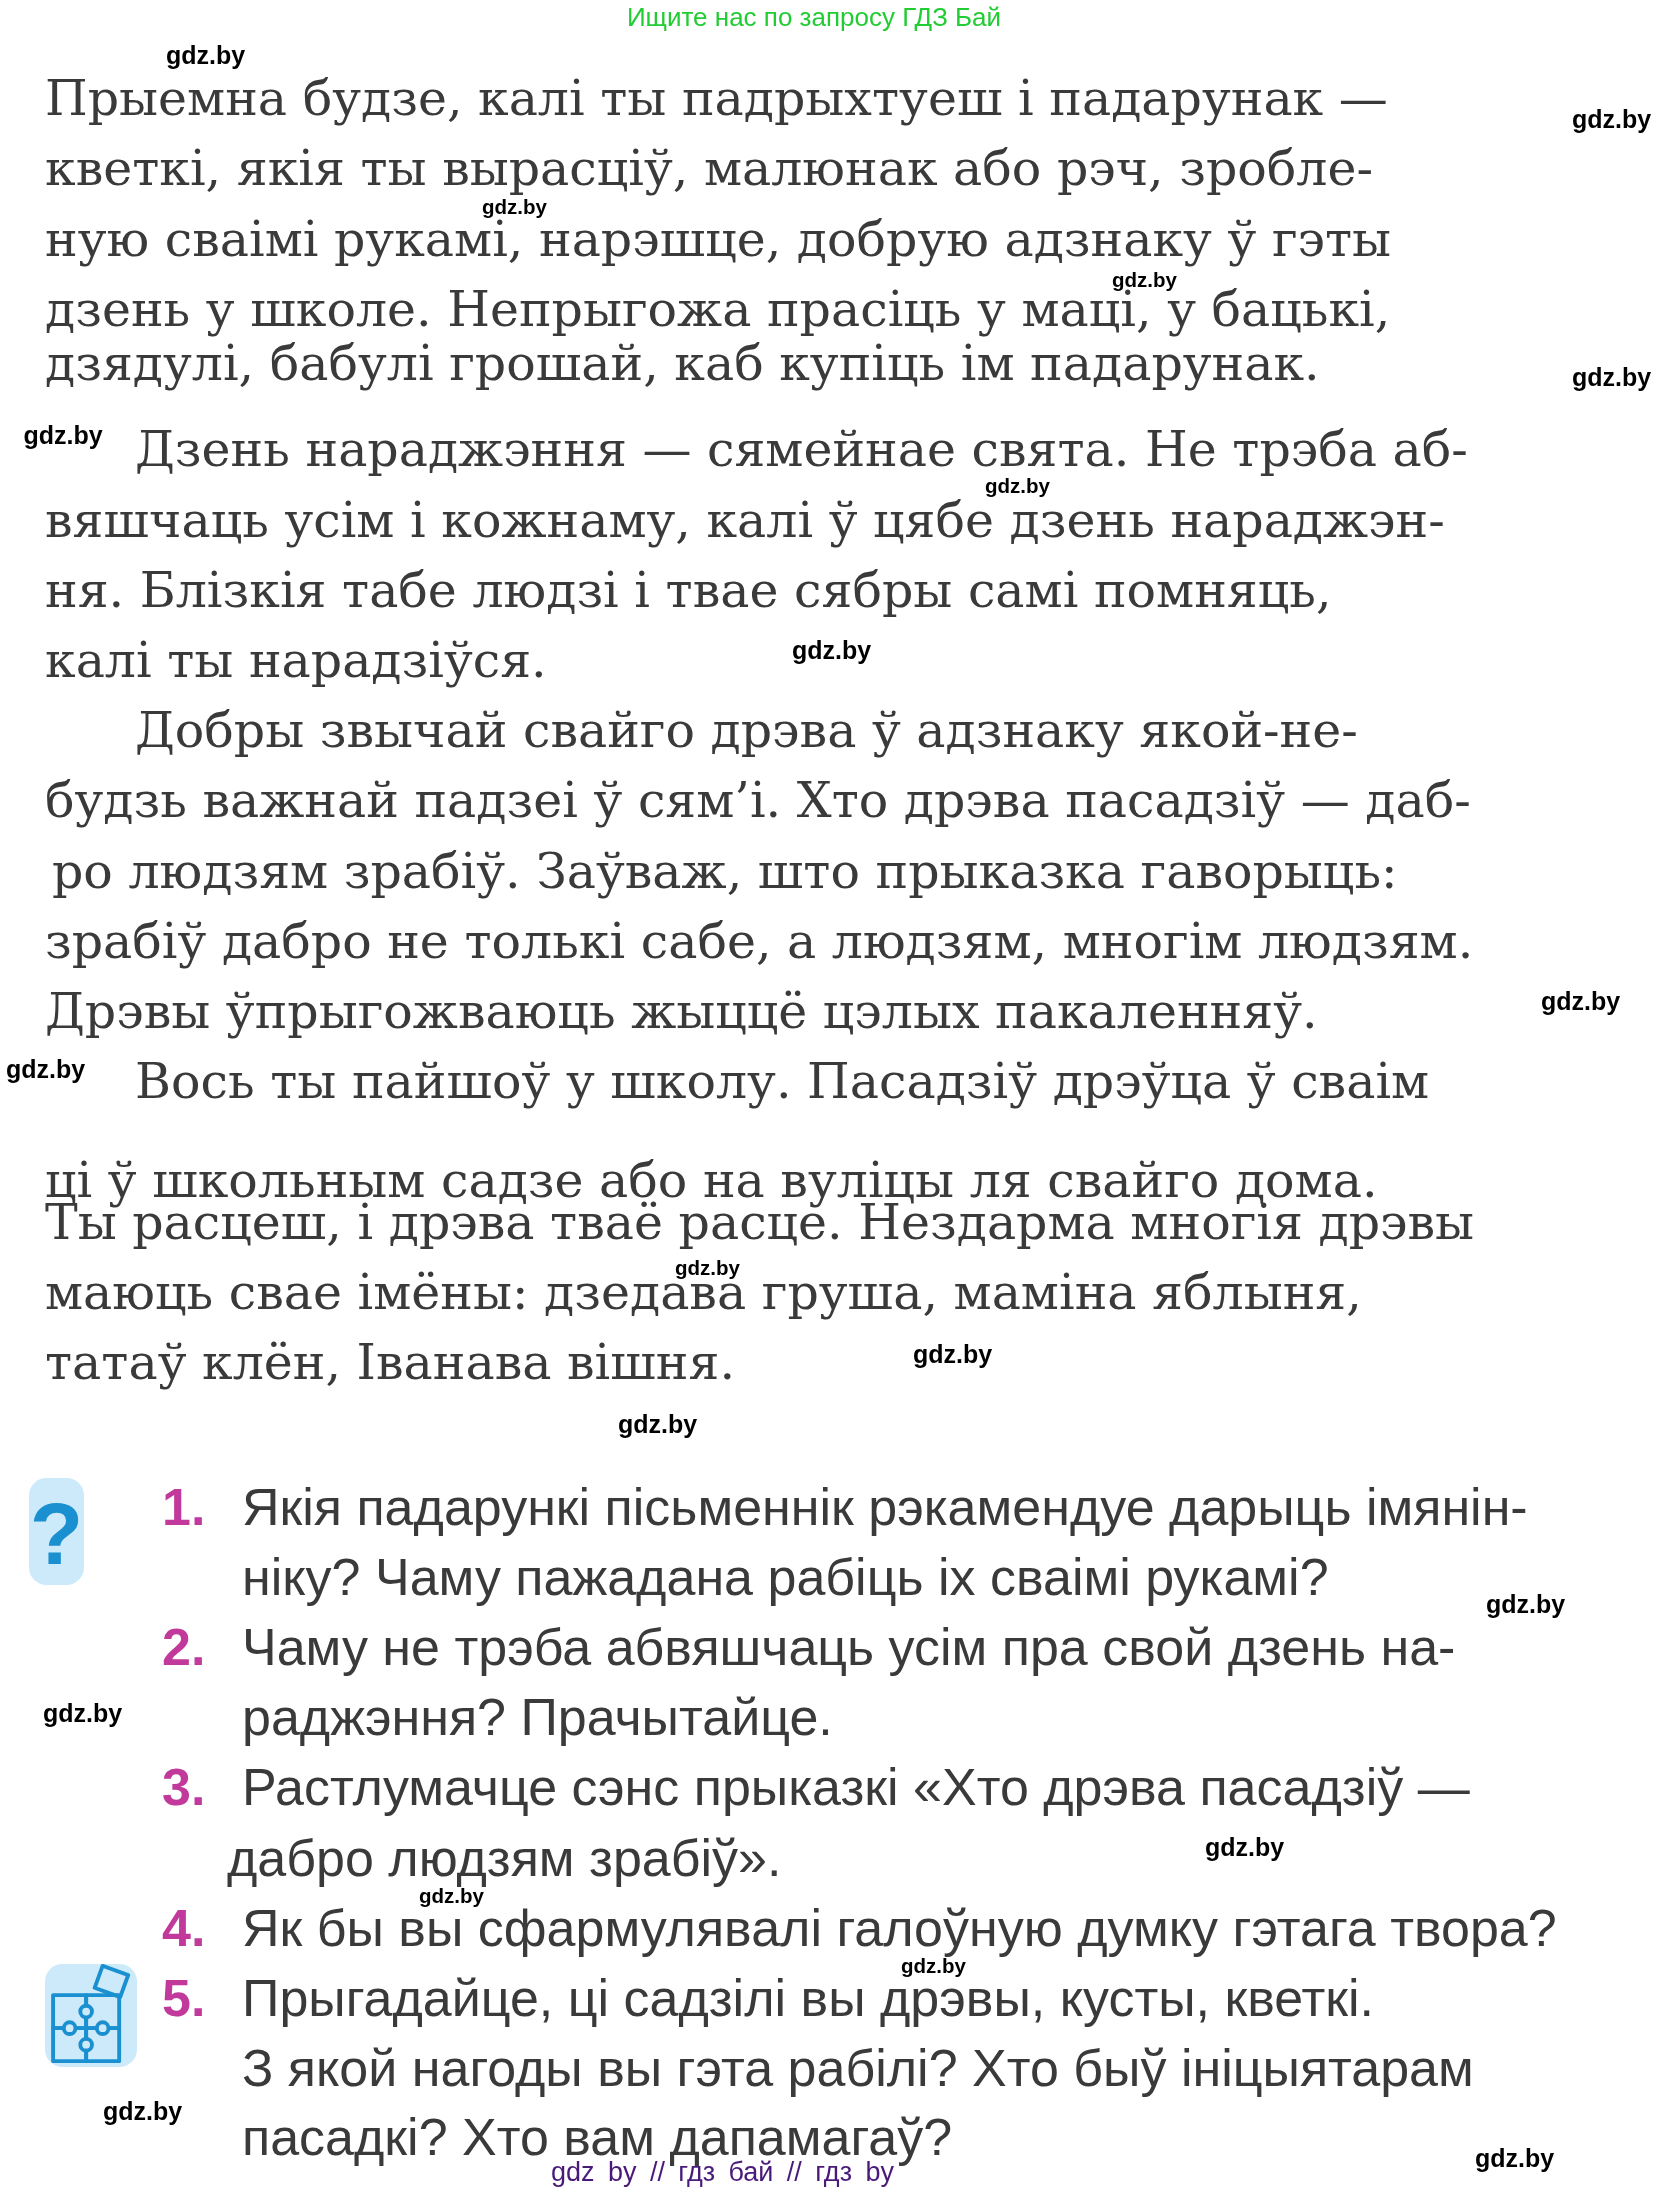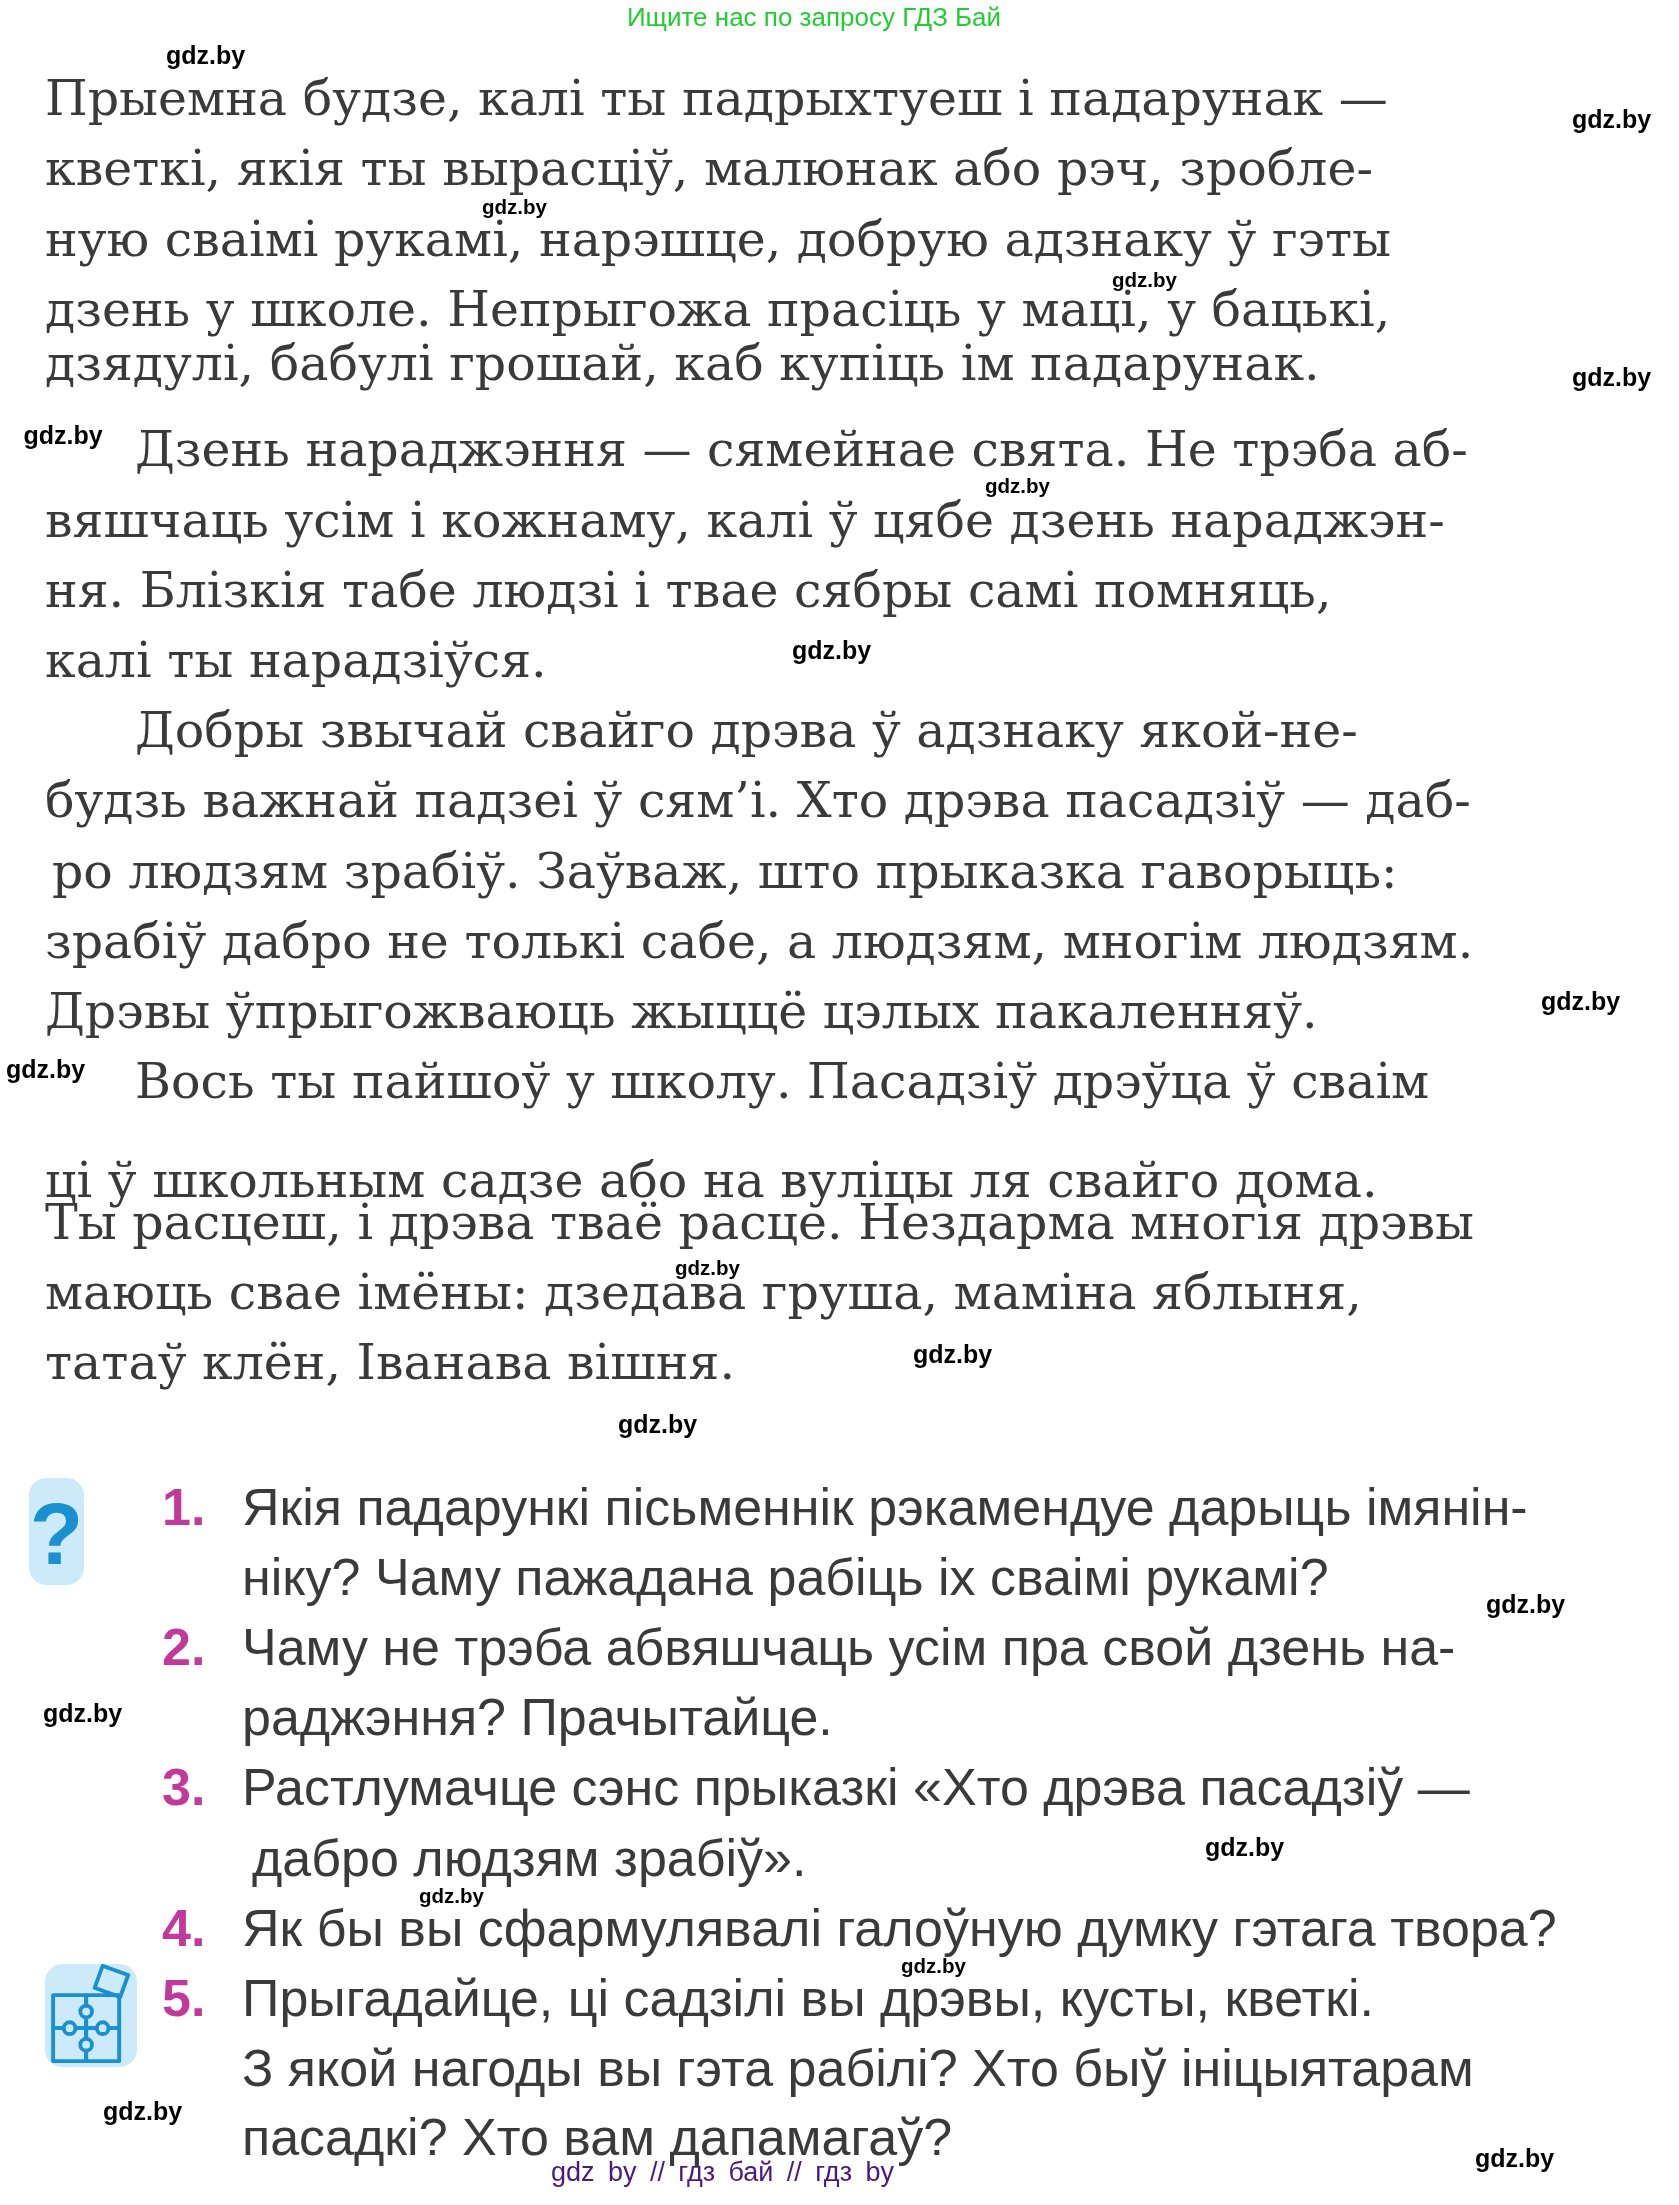--- a/index.html
+++ b/index.html
@@ -88,21 +88,21 @@
 <div class="q-num" style="left:162px;top:1477px;">1.</div>
 <div class="q-text" style="left:242px;top:1477px;">Якія падарункі пісьменнік рэкамендуе дарыць імянін-</div>
 <div class="q-text" style="left:242px;top:1547px;">ніку? Чаму пажадана рабіць іх сваімі рукамі?</div>
 
 <div class="q-num" style="left:162px;top:1617px;">2.</div>
 <div class="q-text" style="left:242px;top:1617px;">Чаму не трэба абвяшчаць усім пра свой дзень на-</div>
 <div class="q-text" style="left:242px;top:1687px;">раджэння? Прачытайце.</div>
 
 <div class="q-num" style="left:162px;top:1757px;">3.</div>
 <div class="q-text" style="left:242px;top:1757px;">Растлумачце сэнс прыказкі «Хто дрэва пасадзіў —</div>
-<div class="q-text" style="left:252px;top:1828px;">дабро людзям зрабіў».</div>
+<div class="q-text" style="left:227px;top:1828px;">дабро людзям зрабіў».</div>
 
 <div class="q-num" style="left:162px;top:1898px;">4.</div>
 <div class="q-text" style="left:242px;top:1898px;">Як бы вы сфармулявалі галоўную думку гэтага твора?</div>
 
 <div class="q-num" style="left:162px;top:1968px;">5.</div>
 <div class="q-text" style="left:242px;top:1968px;">Прыгадайце, ці садзілі вы дрэвы, кусты, кветкі.</div>
 <div class="q-text" style="left:242px;top:2038px;">З якой нагоды вы гэта рабілі? Хто быў ініцыятарам</div>
 <div class="q-text" style="left:242px;top:2107px;">пасадкі? Хто вам дапамагаў?</div>
 
 <div class="footer">gdz by  //  гдз бай  //  гдз by</div>

